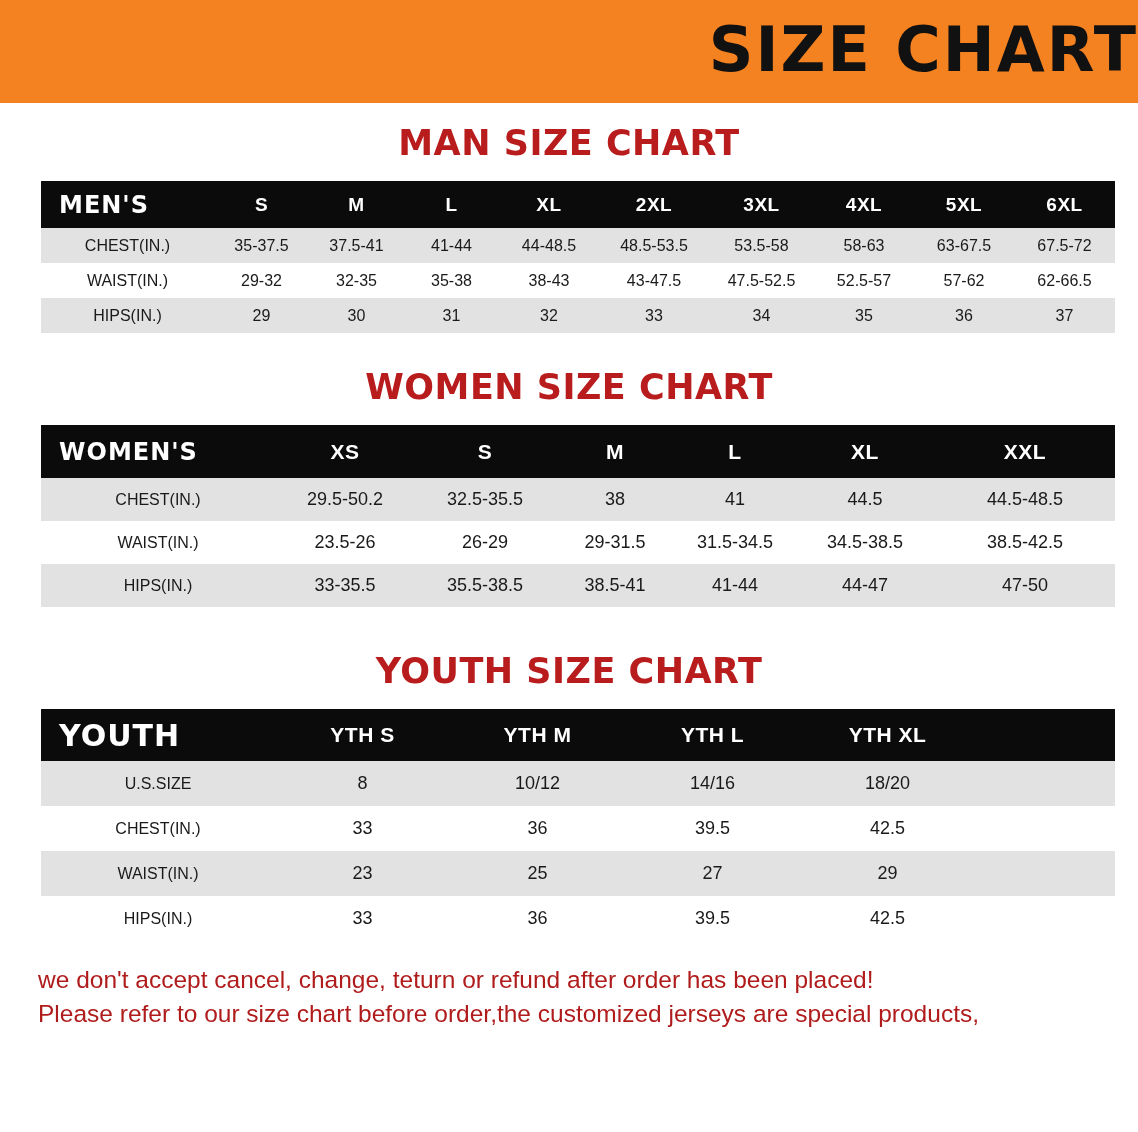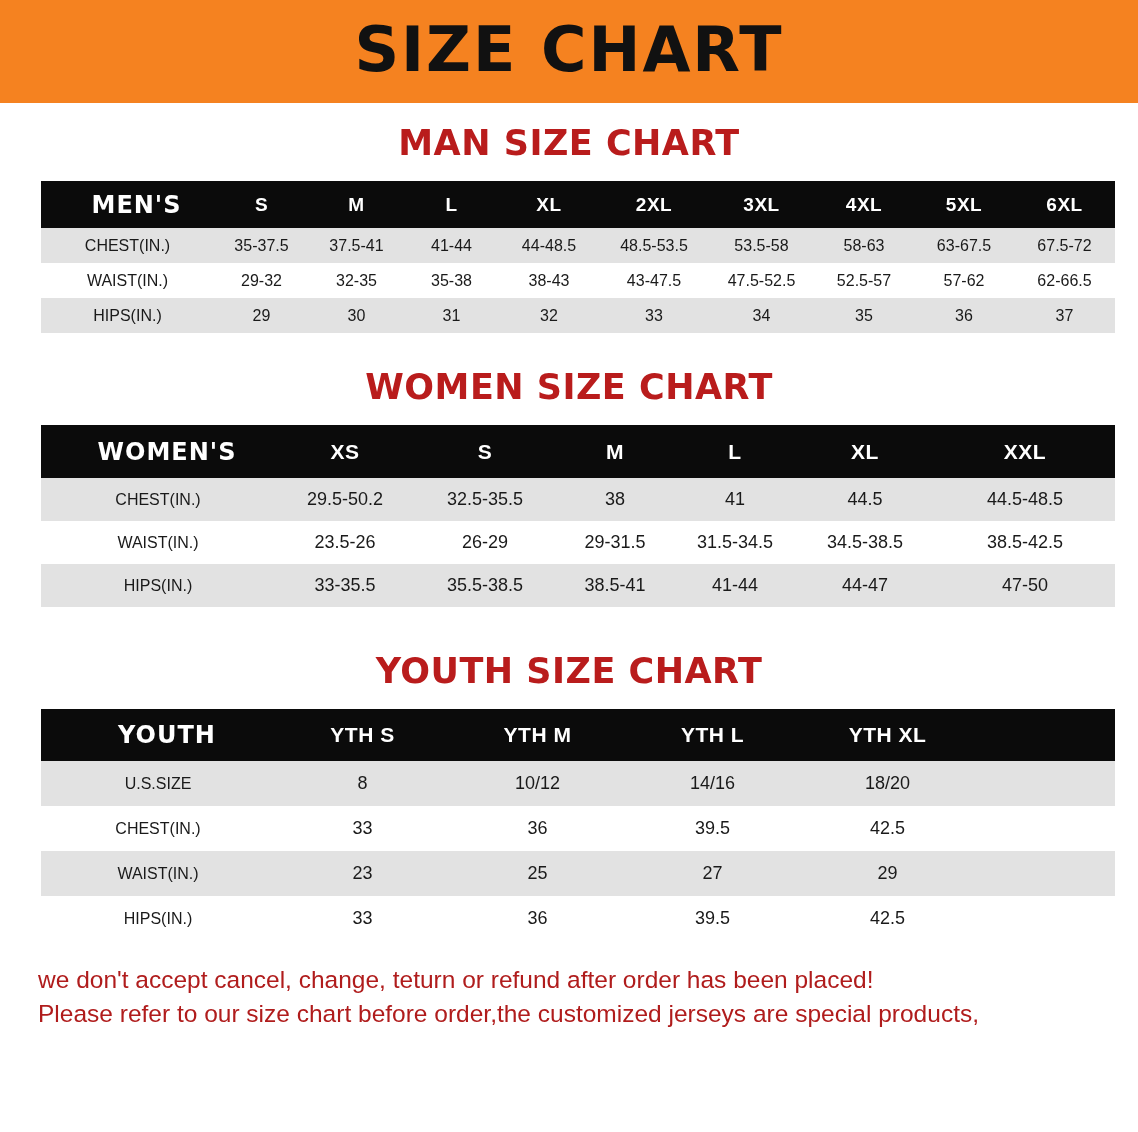--- a/index.html
+++ b/index.html
@@ -21,21 +21,21 @@
     box-sizing: border-box;
   }
 
   
   .banner {
     width: 100%;
     height: 103px;
     background: #f58220;
     display: flex;
     align-items: center;
-    justify-content: center;
+    justify-content: flex-end;
     box-sizing: border-box;
   }
   .banner-title {
     font-family: "DejaVu Sans", sans-serif;
     font-weight: bold;
     font-size: 62px;
     letter-spacing: 2px;
     color: #111111;
     line-height: 1;
     margin-top: -4px;
@@ -76,21 +76,21 @@
   }
   table.chart thead th {
     background: #0b0b0b;
     color: #ffffff;
     height: 47px;
     font-size: 19px;
     font-weight: bold;
     letter-spacing: 0.5px;
   }
   table.chart thead th.corner {
-    text-align: center;
+    text-align: left;
     padding-left: 18px;
     font-family: "DejaVu Sans", sans-serif;
     font-size: 22px;
     letter-spacing: 1px;
   }
   table.chart tbody td.rowhead {
     text-align: center;
     font-size: 16px;
     color: #1a1a1a;
   }
@@ -101,21 +101,21 @@
   table.youth th,
   table.youth td {
     height: 45px;
     font-size: 18px;
   }
   table.youth thead th {
     height: 52px;
     font-size: 21px;
   }
   table.youth thead th.corner {
-    font-size: 24px;
+    font-size: 30px;
   }
 
   
   table.women th,
   table.women td {
     height: 43px;
     font-size: 18px;
   }
   table.women thead th {
     height: 53px;

